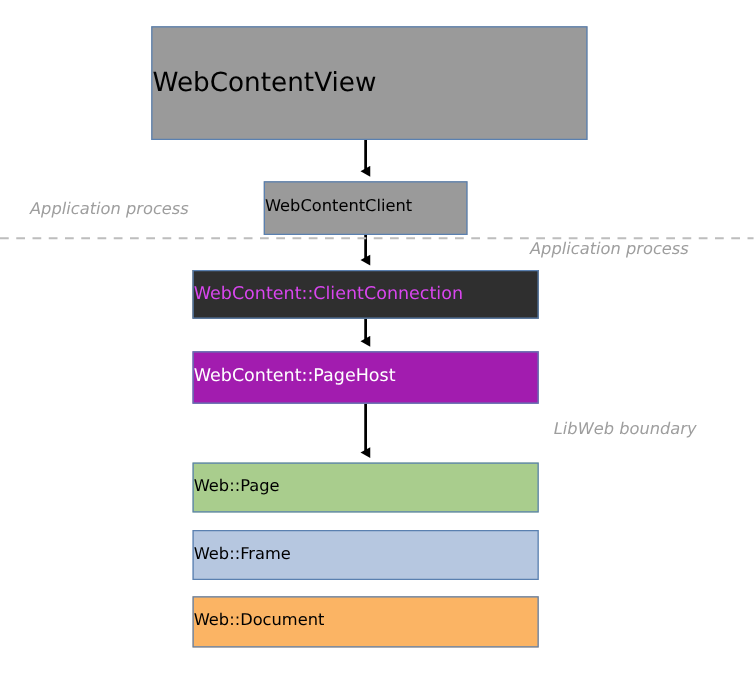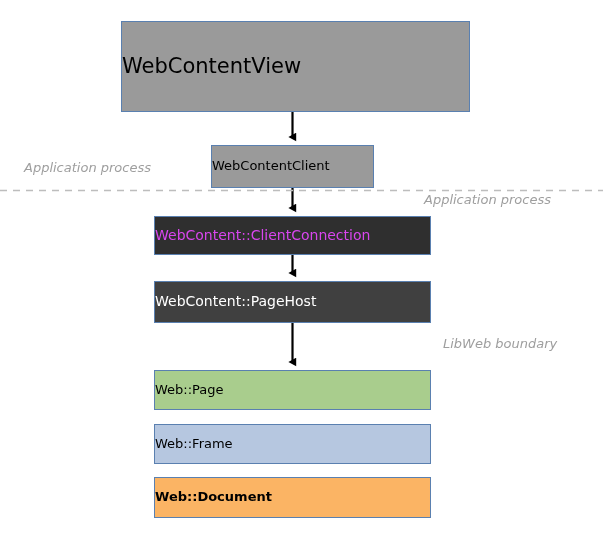--- a/index.html
+++ b/index.html
@@ -48,42 +48,41 @@
   .node-clientconnection {
     left: 154px;  top: 216px;
     width: 277px; height: 39px;
     background: #2f2f2f;
     color: #d946ef;
     font-size: 14px;
   }
   .node-pagehost {
     left: 154px;  top: 281px;
     width: 277px; height: 42px;
-    background: #404040;
+    background: #a21caf;
     color: #ffffff;
     font-size: 14px;
   }
   .node-page {
     left: 154px;  top: 370px;
     width: 277px; height: 40px;
     background: #a9cd8d;
     font-size: 13px;
   }
   .node-frame {
     left: 154px;  top: 424px;
     width: 277px; height: 40px;
     background: #b6c7e0;
     font-size: 13px;
   }
   .node-document {
     left: 154px;  top: 477px;
     width: 277px; height: 41px;
     background: #fab濃;
     font-size: 13px;
-    font-weight: bold;
   }
   .node-document {
     background: #fbb464;
   }
 
   .edge-label {
     position: absolute;
     color: #9e9e9e;
     font-size: 13px;
     white-space: nowrap;

